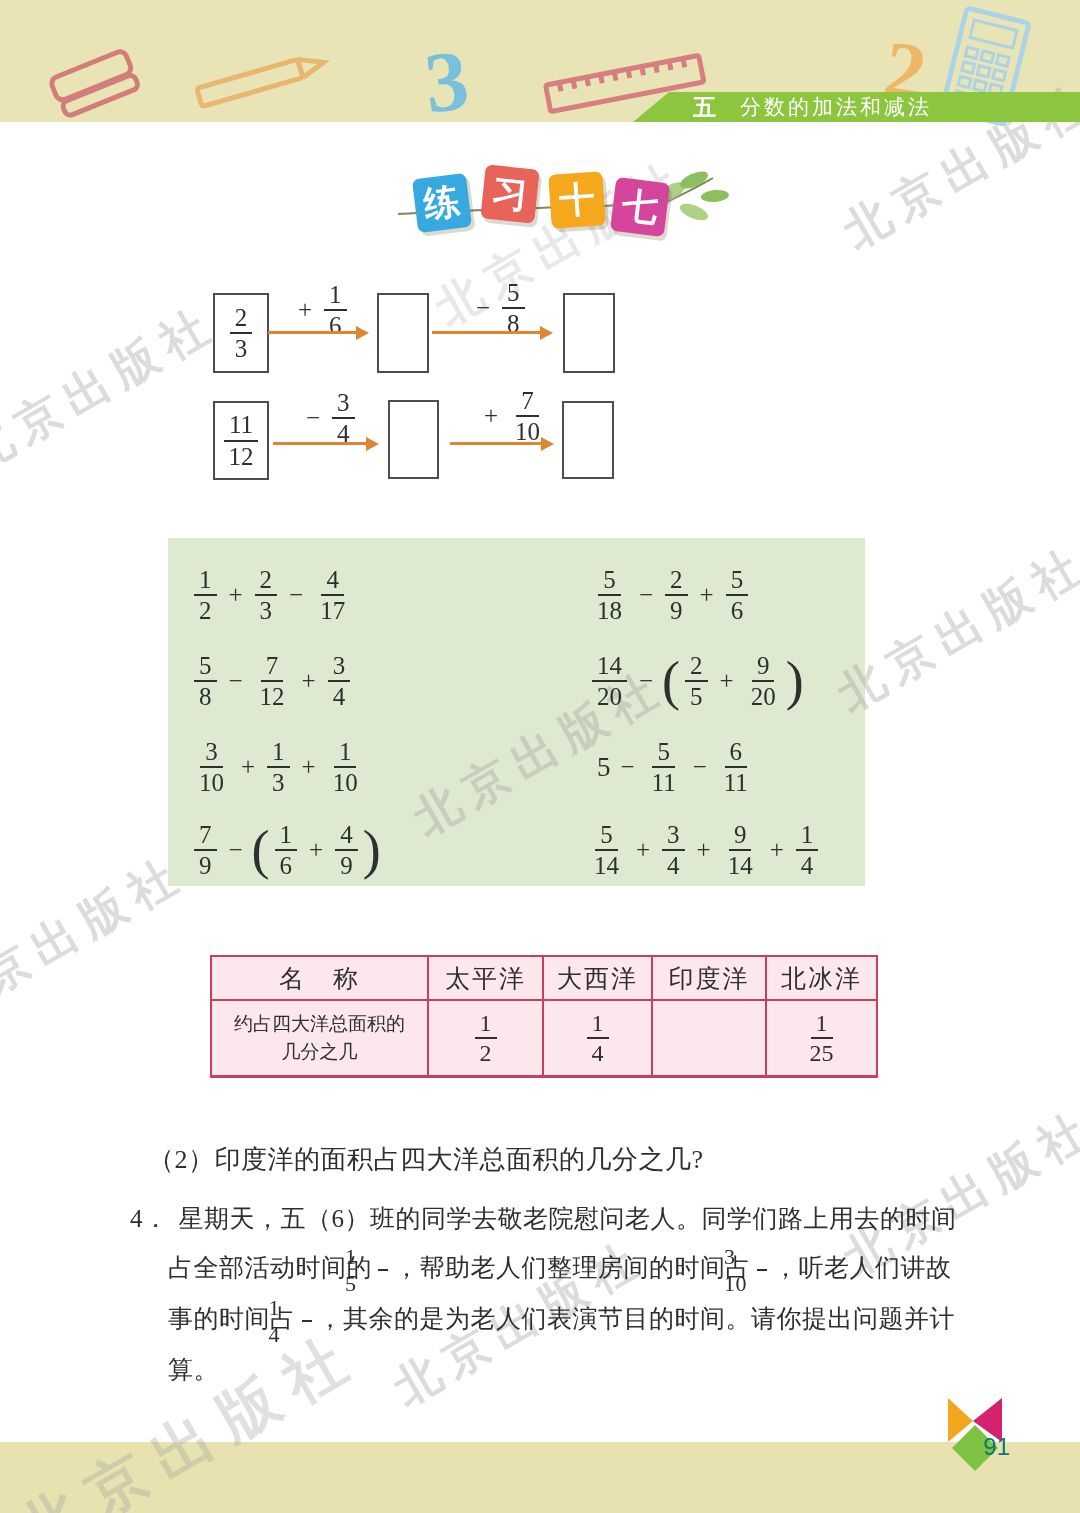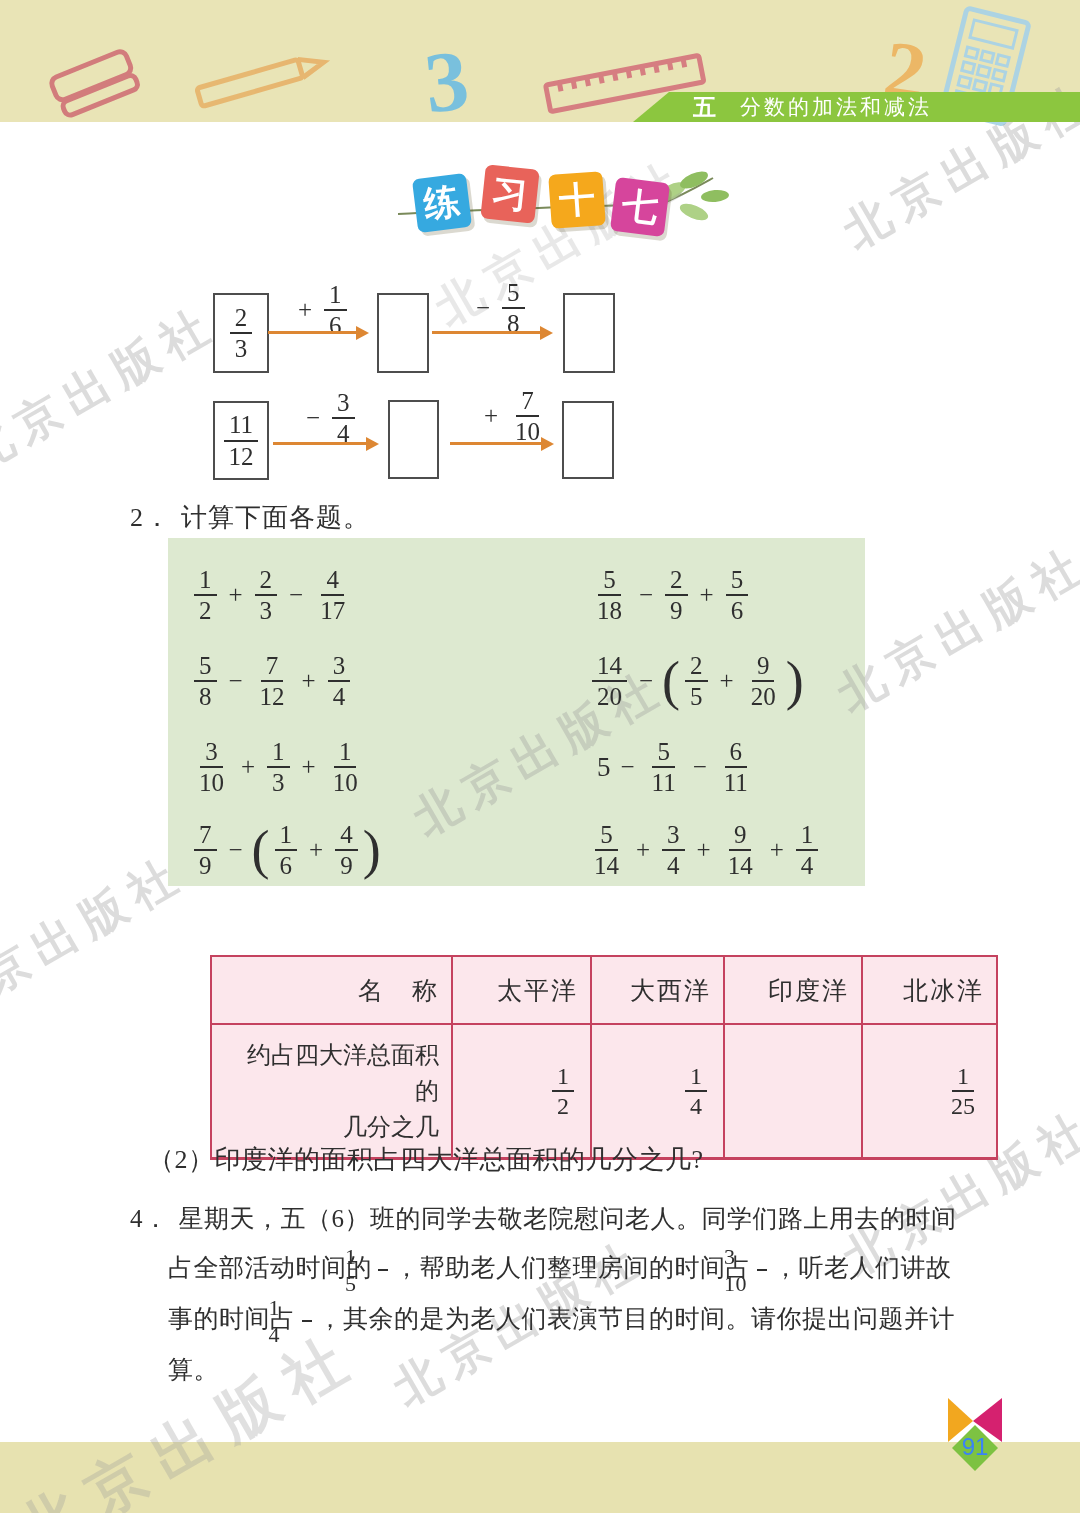--- a/index.html
+++ b/index.html
@@ -54,38 +54,38 @@
   .frac .num{display:block;padding:0 5px 1px;border-bottom:2px solid #2f2f2f;}
   .frac .den{display:block;padding:1px 5px 0;}
   .op{margin:0 8px;font-size:25px;}
   .int{font-size:27px;margin:0 2px;}
   .paren{font-size:54px;font-weight:300;line-height:.9;margin:0 1px;font-family:var(--serif);}
 
   .calcbox{position:absolute;left:168px;top:538px;width:697px;height:348px;background:#dde9d0;z-index:2;}
 
   
   .otable{position:absolute;left:210px;top:955px;border-collapse:collapse;background:#fce7ec;z-index:4;}
-  .otable th,.otable td{border:2px solid #c5425f;text-align:right;font-weight:normal;padding:12px;}
+  .otable th,.otable td{border:2px solid #c5425f;text-align:center;font-weight:normal;padding:0;}
   .otable tr:last-child td{border-bottom:3px solid #c5425f;}
   .otable th{height:42px;font-size:25px;letter-spacing:2px;}
   .otable td{height:74px;}
-  .otable .lbl{font-size:24px;line-height:1.5;}
+  .otable .lbl{font-size:19px;line-height:1.5;}
   .otable .frac{font-size:24px;}
 
   .subq{position:absolute;font-size:26px;letter-spacing:.5px;z-index:4;}
 
   
   .p4{position:absolute;left:130px;top:1195px;width:802px;font-size:25px;line-height:1.95;
     text-indent:-38px;padding-left:38px;letter-spacing:.5px;z-index:4;}
   .p4 .frac{font-size:22px;line-height:1.05;margin:0 6px;}
 
   
   .pgdecor{position:absolute;left:940px;top:1396px;z-index:5;}
-  .pagenum{position:absolute;left:940px;top:1433px;width:70px;text-align:center;font-size:24px;
-    color:#3b82f6;font-family:var(--sans);z-index:6;}
+  .pagenum{position:absolute;left:940px;top:1433px;width:70px;text-align:right;font-size:24px;
+    color:#0f766e;font-family:var(--sans);z-index:6;}
 </style>
 </head>
 <body>
 
 <div id="page">
 
   <div class="band-top"></div>
   <div class="band-bottom"></div>
 
   <svg class="doodles" width="1080" height="130">
@@ -209,23 +209,20 @@
   <div class="arrow-label" style="left:476px;top:388px">
       <span class="op">+</span>
       <span class="frac">
         <span class="num">7</span>
         <span class="den">10</span>
       </span>
     </div>
   <div class="arrow" style="left:450px;top:442px;width:91px"></div>
   <div class="fbox" style="left:562px;top:401px;width:48px;height:74px"></div>
 
-  <div class="ptitle" style="left:130px;top:500px">
-    <span class="pnum">2．</span><span>计算下面各题。</span>
-  </div>
   <div class="calcbox"></div>
   <div class="expr" style="left:190px;top:562px">
       <span class="frac">
         <span class="num">1</span>
         <span class="den">2</span>
       </span>
       <span class="op">+</span>
       <span class="frac">
         <span class="num">2</span>
         <span class="den">3</span>

